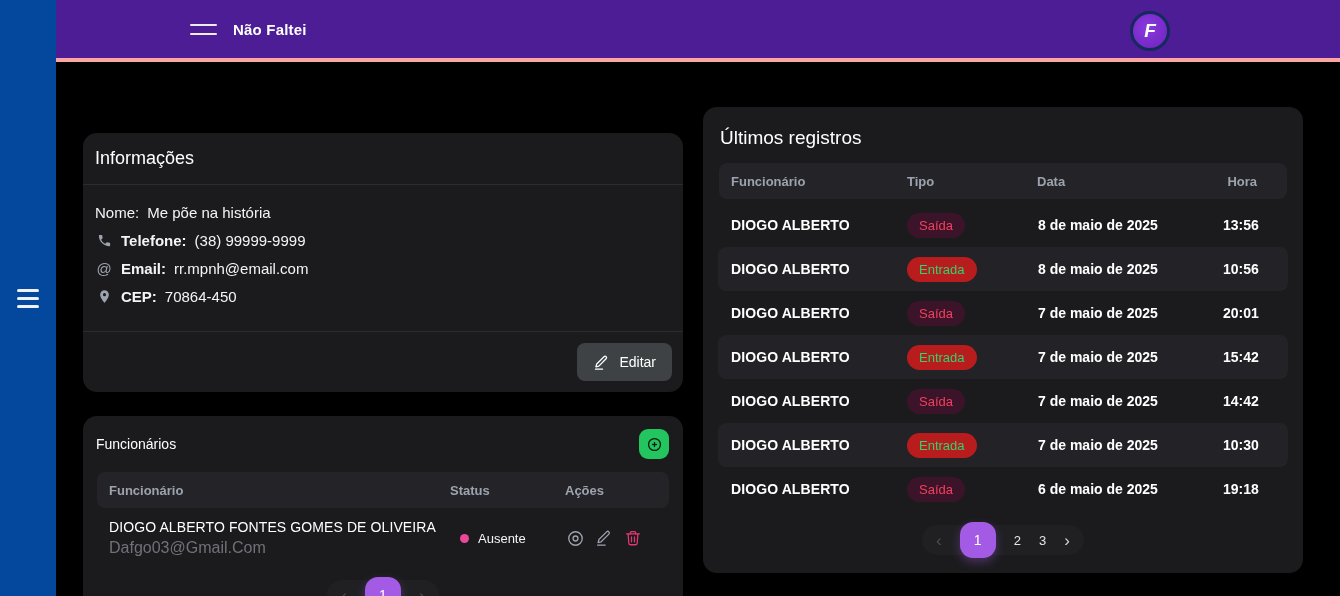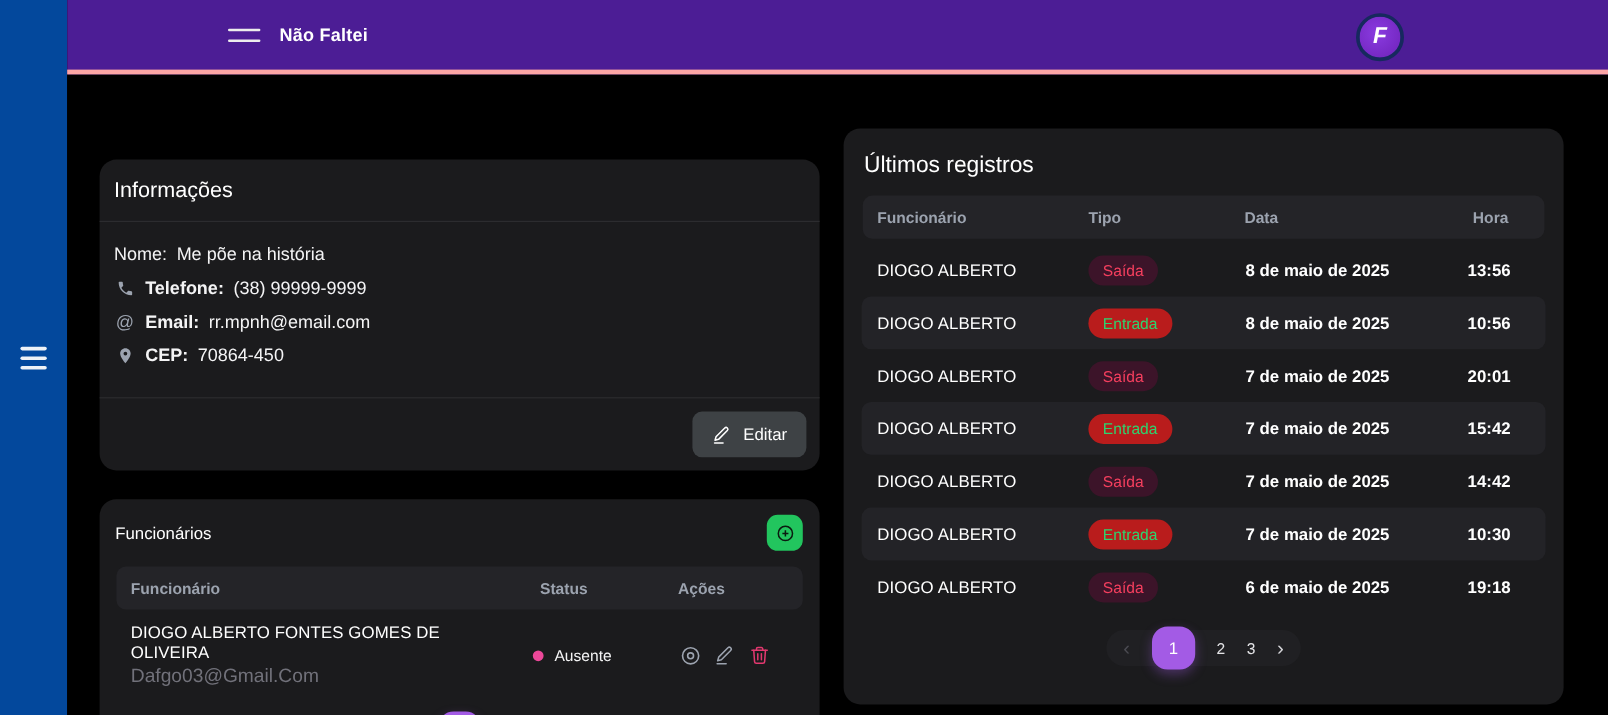--- a/index.html
+++ b/index.html
@@ -41,50 +41,50 @@
     font-size:14px; height:38px; padding:0 16px; border-radius:8px; cursor:pointer; font-family:inherit; }
 
   
   .emp-head-row { display:flex; justify-content:space-between; align-items:center; padding:13px 14px 9px 13px; }
   .section-title { font-size:14px; font-weight:400; }
   .btn-add { width:30px; height:30px; border:none; border-radius:9px; background:var(--add-green,#22c55e);
     display:flex; align-items:center; justify-content:center; cursor:pointer; }
   .table-head { margin:4px 14px 0; background:#242428; border-radius:8px; height:36px;
     display:grid; align-items:center; padding:0 12px; font-size:13px; font-weight:700; color:#9ca3af; }
   .emp-grid { grid-template-columns:1fr 115px 92px; }
-  .emp-row { margin:0 14px; padding:11px 12px 9px; display:grid; grid-template-columns:1fr 115px 92px; align-items:center;gap:16px; }
+  .emp-row { margin:0 14px; padding:11px 12px 9px; display:grid; grid-template-columns:1fr 115px 92px; align-items:center; }
   .emp-name { font-size:14px; letter-spacing:.1px; }
   .emp-email { font-size:16px; color:#71717a; margin-top:4px; }
   .status-cell { display:flex; align-items:center; gap:9px; padding-left:10px; font-size:13px; color:#f4f4f5; }
   .dot { width:9px; height:9px; border-radius:50%; background:var(--absent-dot,#ec4899); }
   .actions-cell { display:flex; align-items:center; gap:9px; }
   .icon-btn { background:none; border:none; padding:0; width:20px; height:20px; cursor:pointer;
     color:#9ca3af; display:flex; align-items:center; justify-content:center; }
   .icon-btn.trash { color:var(--trash-red,#e3386f); }
 
   
   .pagination-wrap { display:flex; justify-content:center; margin-top:14px; padding-bottom:15px; }
   .pagination { background:#202023; border-radius:16px; height:30px; display:flex; align-items:center;
     padding:0 14px; gap:18px; }
   .pg-chevron { font-size:17px; color:#d4d4d8; cursor:pointer; line-height:1; }
   .pg-chevron.disabled { color:#4b4b52; }
   .pg-page { background:none; border:none; color:#e4e4e7; font-size:13px; font-family:inherit; cursor:pointer; }
   .pg-page.active { width:36px; height:36px; border-radius:13px; background:var(--accent-purple,#a35be5);
     color:#fff; font-size:14px; box-shadow:0 4px 10px rgba(163,91,229,.35); }
 
   
-  .records-card { width:600px; margin-top:4px; padding-bottom:17px; }
+  .records-card { width:600px; margin-top:4px; padding-bottom:3px; }
   .records-title { padding:20px 17px 12px; font-size:19px; }
   .rec-grid { grid-template-columns:176px 130px 185px 1fr; }
   .records-head { margin:2px 16px 4px; }
   .records-body { margin:0 15px; }
   .record-row { display:grid; grid-template-columns:176px 131px 185px 1fr; align-items:center;
     height:44px; padding:0 13px; border-radius:8px; font-size:14px; }
   .record-row.striped { background:#232327; }
-  .rr-name { font-weight:400; letter-spacing:.1px; }
+  .rr-name { font-weight:700; letter-spacing:.1px; }
   .rr-date { font-weight:700; }
   .rr-time, .th-hora { text-align:right; padding-right:18px; font-weight:700; }
   .badge { display:inline-block; padding:5px 12px; border-radius:999px; font-size:13px; }
   .badge-saida { background:#3c1429; color:var(--exit-pink,#f43f5e); }
   .badge-entrada { background:#b91c1c; color:var(--entry-green,#2ed36e); }
 </style>
 </head>
 <body>
 
 <div class="app">

